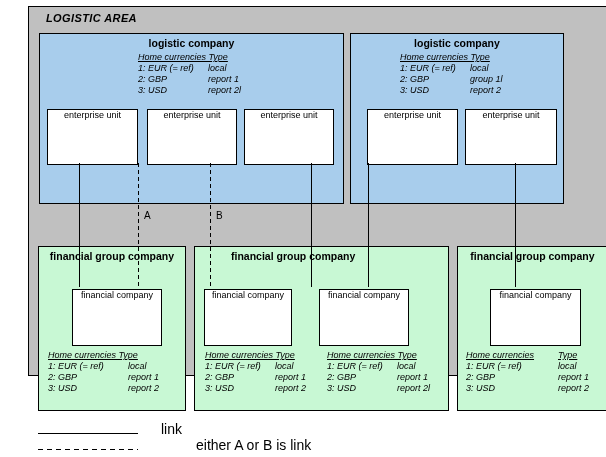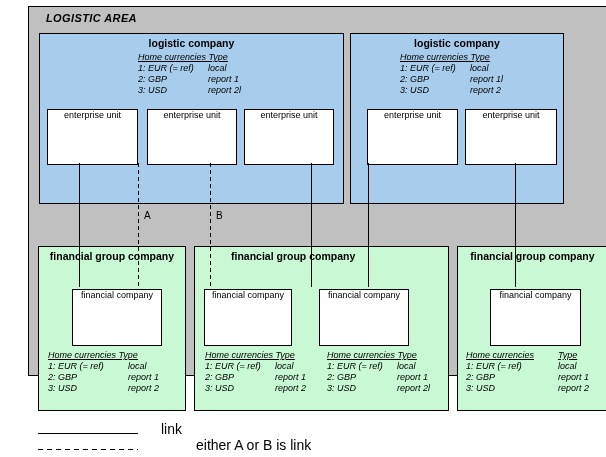--- a/index.html
+++ b/index.html
@@ -112,21 +112,21 @@
     <div class="abs company-box blue-box" style="left:321px;top:26px;width:214px;height:171px;">
       <div class="abs box-title">logistic company</div>
       <div class="abs cur-list" style="left:49px;top:18px;">
         <div class="cur-head">Home currencies Type</div>
         <div class="cur-row">
           <span class="cur-name">1: EUR (= ref)</span>
           <span>local</span>
         </div>
         <div class="cur-row">
           <span class="cur-name">2: GBP</span>
-          <span>report 1l</span>
+          <span>group 1l</span>
         </div>
         <div class="cur-row">
           <span class="cur-name">3: USD</span>
           <span>report 2</span>
         </div>
       </div>
       <div class="abs unit-box" style="left:16px;top:75px;width:91px;height:56px;">
         <span>enterprise unit</span>
       </div>
       <div class="abs unit-box" style="left:114px;top:75px;width:92px;height:56px;">

